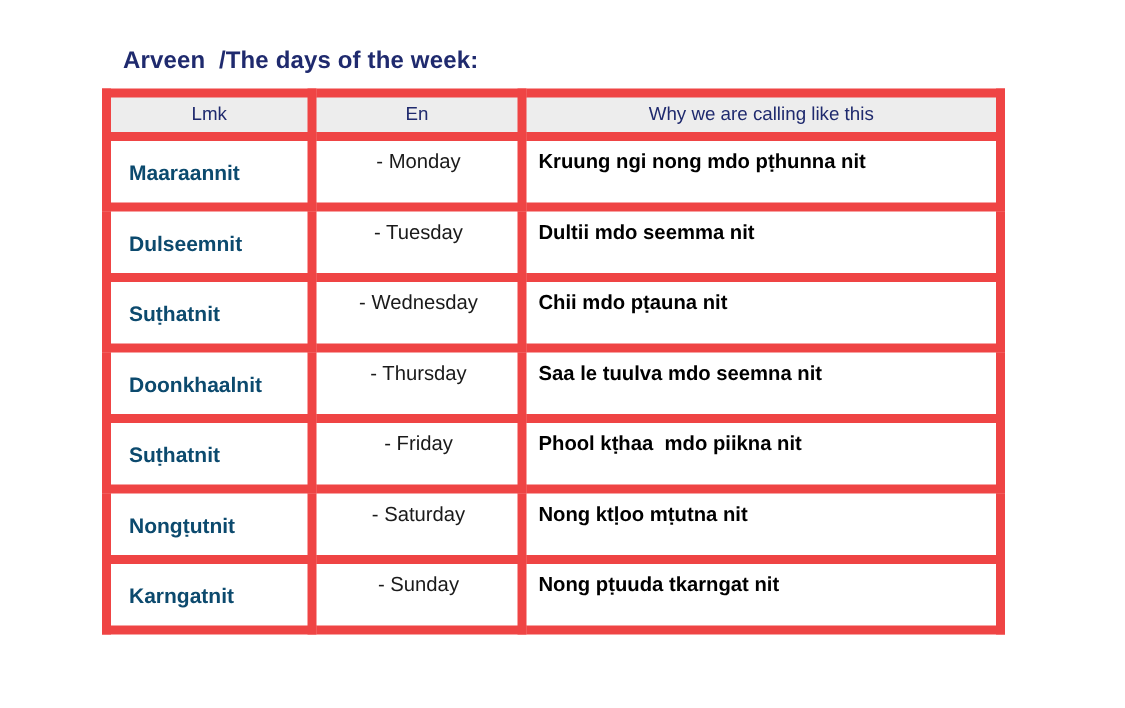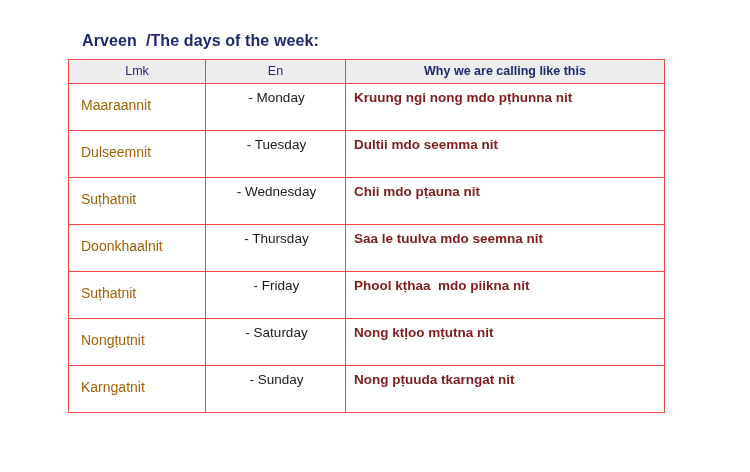--- a/index.html
+++ b/index.html
@@ -36,60 +36,60 @@
     width: 596px;
     border-collapse: collapse;
     table-layout: fixed;
   }
   .days-table col.c-lmk { width: 137px; }
   .days-table col.c-en  { width: 140px; }
   .days-table col.c-why { width: 319px; }
 
   .days-table th,
   .days-table td {
-    border: 1px solid #ef4444;
+    border: 6px solid #ef4444;
     padding: 0;
     vertical-align: top;
   }
   .days-table thead th {
     background: #EDEDED;
     height: 20px;
     text-align: center;
     vertical-align: middle;
     font-size: 12.5px;
     font-weight: normal;
     color: #1F2A6E;
     padding: 1px 2px 2px 2px;
   }
   .days-table thead th.why-head {
-    font-weight: bold;
+    font-weight: normal;
     font-size: 12.5px;
   }
   .days-table tbody tr {
     height: 47px;
   }
   td.cell-lmk {
     font-size: 14px;
-    font-weight: normal;
-    color: #a16207;
+    font-weight: bold;
+    color: #0c4a6e;
     padding: 13px 4px 4px 12px;
     white-space: nowrap;
   }
   td.cell-en {
     font-size: 13.5px;
     font-weight: normal;
     color: #1a1a1a;
     padding: 6px 4px 4px 6px;
     white-space: nowrap;
     text-align: center;
   }
   td.cell-why {
     font-size: 13.5px;
     font-weight: bold;
-    color: #7f1d1d;
+    color: #000000;
     padding: 6px 4px 4px 8px;
     white-space: pre;
     margin-top: 40px;
   }
 </style>
 </head>
 <body>
 
 <div class="slide">
 

